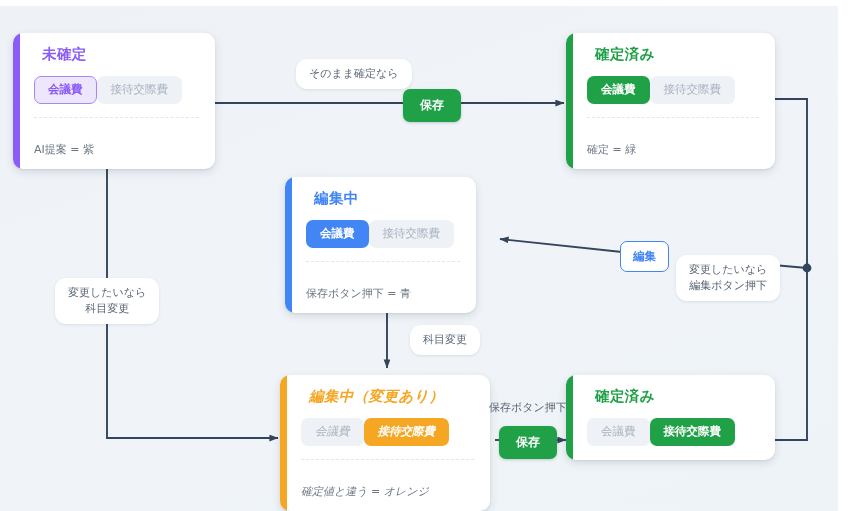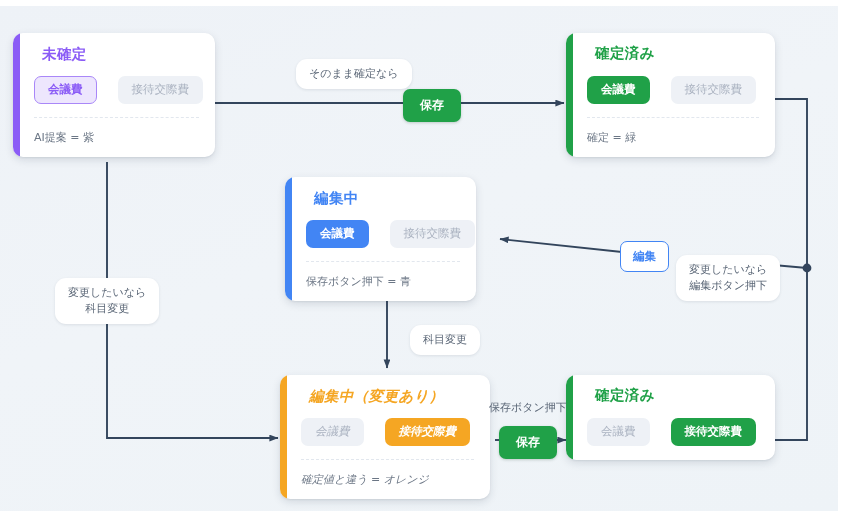--- a/index.html
+++ b/index.html
@@ -58,21 +58,21 @@
   }
   .card .title {
     font-size: 14.5px;
     font-weight: bold;
     letter-spacing: 0.4px;
     margin: 0 0 13px 8px;
     line-height: 1.1;
   }
   .chips {
     display: flex;
-    gap: 21px;
+    gap: 0;
     align-items: center;
   }
   .chip {
     font-size: 11.5px;
     font-weight: bold;
     padding: 7px 13px 8px 13px;
     border-radius: 7px;
     line-height: 1;
     white-space: nowrap;
     border: 1.5px solid transparent;
@@ -84,33 +84,33 @@
     font-weight: normal;
   }
   .divider {
     border-top: 1px dashed #e2e7ee;
     margin: 13px 0 0 0;
     height: 0;
   }
   .note {
     font-size: 11px;
     color: #6b7685;
-    margin-top: 14px;
+    margin-top: 26px;
     line-height: 1;
     white-space: nowrap;
   }
 
   
   .accent-purple { background: #8b5cf6; }
   .accent-green  { background: #20a148; }
   .accent-blue   { background: #4285f4; }
   .accent-orange { background: #f5a623; }
 
   .title-purple { color: #8b5cf6; }
-  .title-green  { color: #20a148; font-family: Liberation Mono, monospace; }
+  .title-green  { color: #20a148; }
   .title-blue   { color: #4285f4; }
   .title-orange { color: #f5a623; }
 
   .chip-purple-outline {
     background: #ede6fd;
     color: #8b5cf6;
     border-color: #a987f8;
   }
   .chip-green-solid  { background: #20a148; color: #ffffff; }
   .chip-blue-solid   { background: #4285f4; color: #ffffff; }

